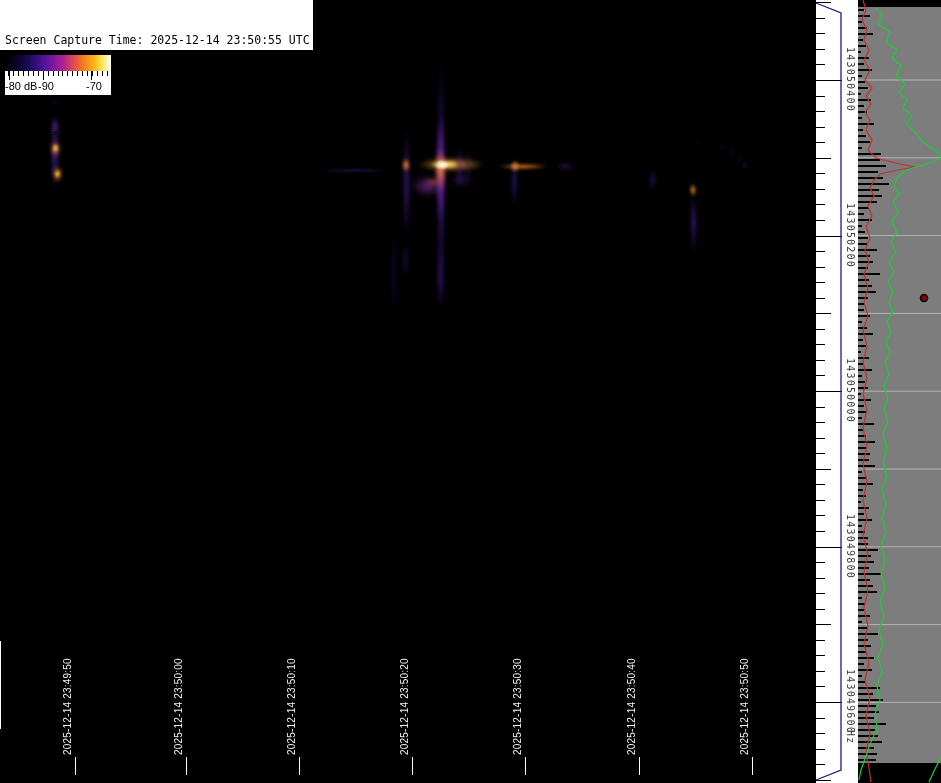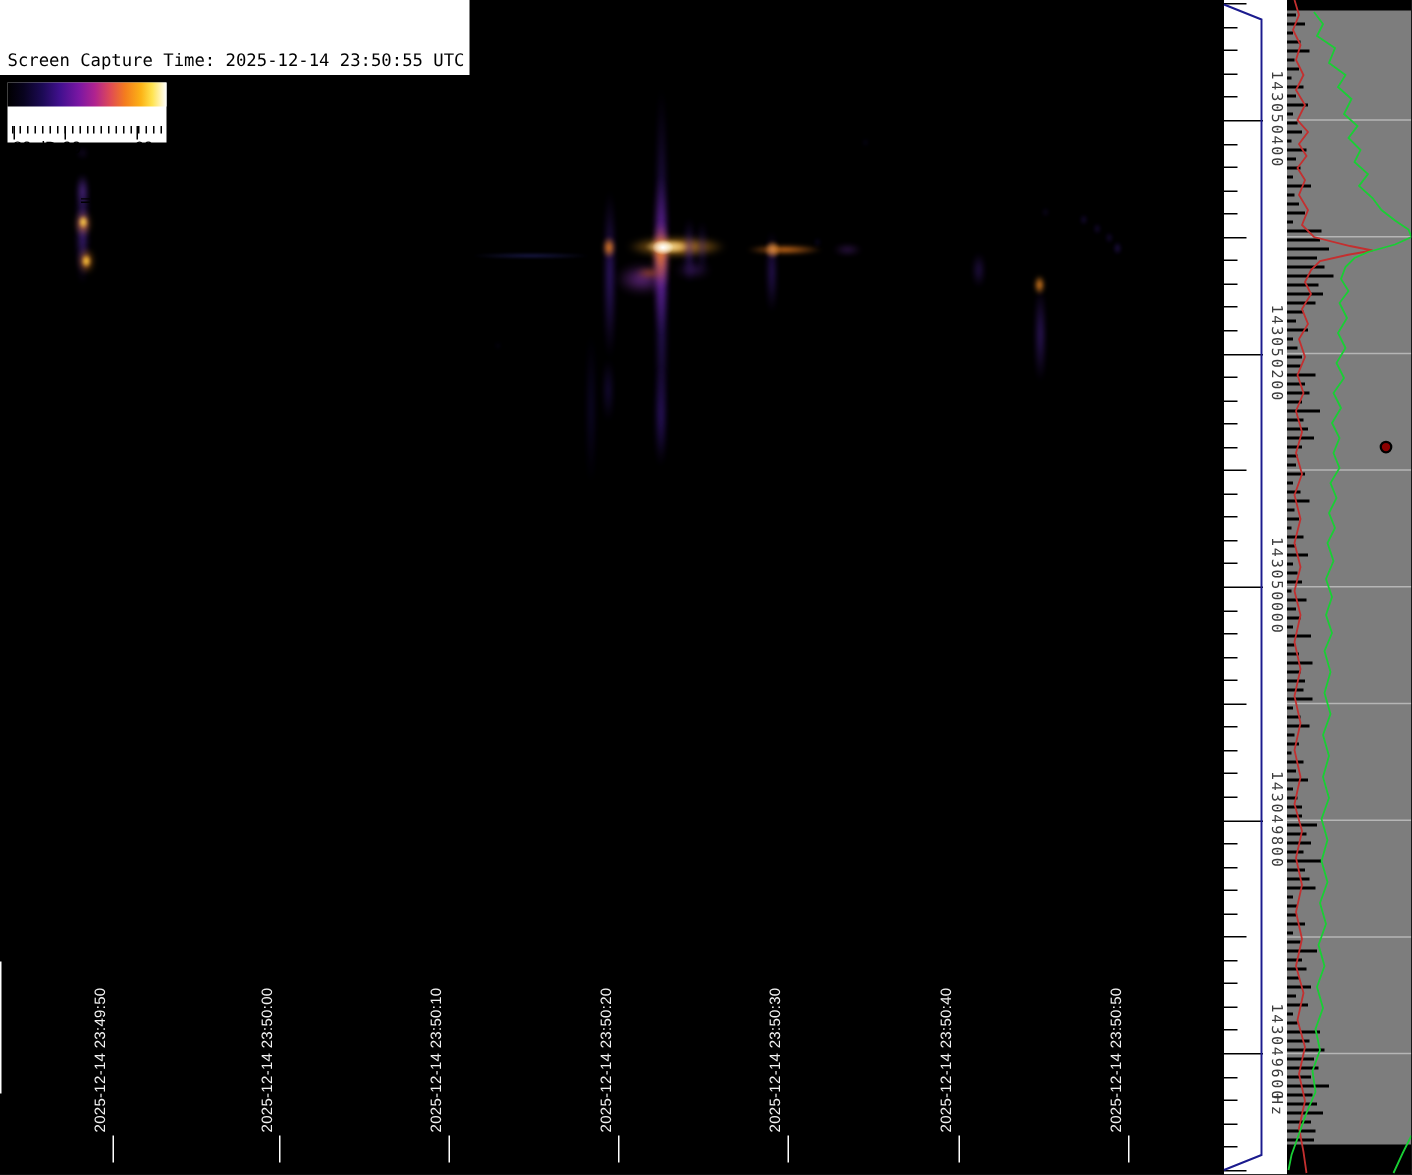--- a/index.html
+++ b/index.html
@@ -312,21 +312,21 @@
     </svg>
 
   <div class="abs" id="header-box">
     <div>Screen Capture Time: 2025-12-14 23:50:55 UTC</div>
     <div>143048017 Hz</div>
     <div>Config = V8</div>
   </div>
 
   <div class="abs" id="colorbar-box">
     <div class="abs" id="colorbar-gradient" style="background: linear-gradient(to right, rgb(0, 0, 0) 0%, rgb(8, 3, 30) 10%, rgb(28, 10, 85) 22%, rgb(65, 16, 142) 33%, rgb(122, 23, 163) 45%, rgb(176, 35, 143) 55%, rgb(224, 76, 84) 65%, rgb(244, 125, 30) 74%, rgb(252, 179, 22) 84%, rgb(255, 227, 79) 91%, rgb(255, 255, 255) 100%);"></div>
-    <div class="abs" id="colorbar-ticks" style="left:0;top:0;width:106px;height:56px;margin-top:13px;">
+    <div class="abs" id="colorbar-ticks" style="left:0;top:0;width:106px;height:56px;">
         <div class="abs cb-tick" style="left: 3px; height: 5px;"></div>
         <div class="abs cb-tick" style="left: 7.95px; height: 5px;"></div>
         <div class="abs cb-tick" style="left: 12.9px; height: 5px;"></div>
         <div class="abs cb-tick" style="left: 17.85px; height: 5px;"></div>
         <div class="abs cb-tick" style="left: 22.8px; height: 5px;"></div>
         <div class="abs cb-tick" style="left: 27.75px; height: 5px;"></div>
         <div class="abs cb-tick" style="left: 32.7px; height: 5px;"></div>
         <div class="abs cb-tick" style="left: 37.65px; height: 5px;"></div>
         <div class="abs cb-tick" style="left: 42.6px; height: 5px;"></div>
         <div class="abs cb-tick" style="left: 47.55px; height: 5px;"></div>
@@ -339,17 +339,17 @@
         <div class="abs cb-tick" style="left: 82.2px; height: 5px;"></div>
         <div class="abs cb-tick" style="left: 87.15px; height: 5px;"></div>
         <div class="abs cb-tick" style="left: 92.1px; height: 5px;"></div>
         <div class="abs cb-tick" style="left: 97.05px; height: 5px;"></div>
         <div class="abs cb-tick" style="left: 102px; height: 5px;"></div>
         <div class="abs cb-tick" style="left: 4px; height: 9px;"></div>
         <div class="abs cb-tick" style="left: 38px; height: 9px;"></div>
         <div class="abs cb-tick" style="left: 86px; height: 9px;"></div>
         <div class="abs cb-label" style="left: 0px;">-80 dB</div>
         <div class="abs cb-label" style="left: 33px;">-90</div>
-        <div class="abs cb-label" style="left: 81px;">-60</div>
+        <div class="abs cb-label" style="left: 81px;">-70</div>
       </div>
   </div>
 
 </div>
 
 </body></html>

